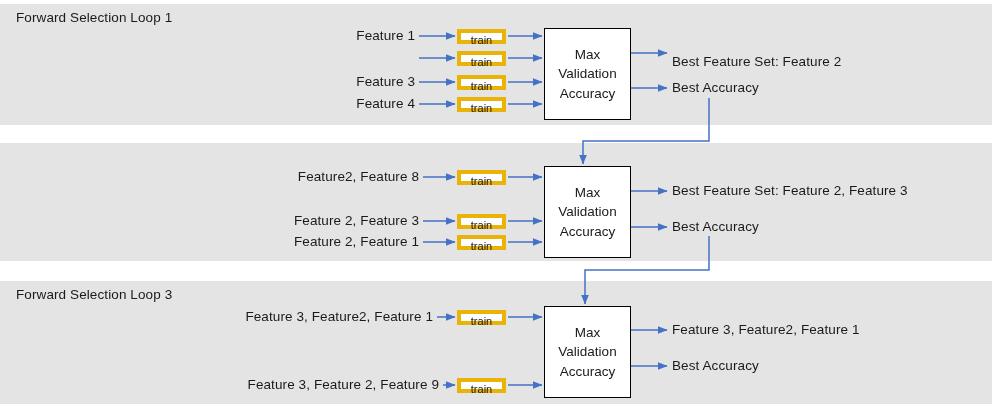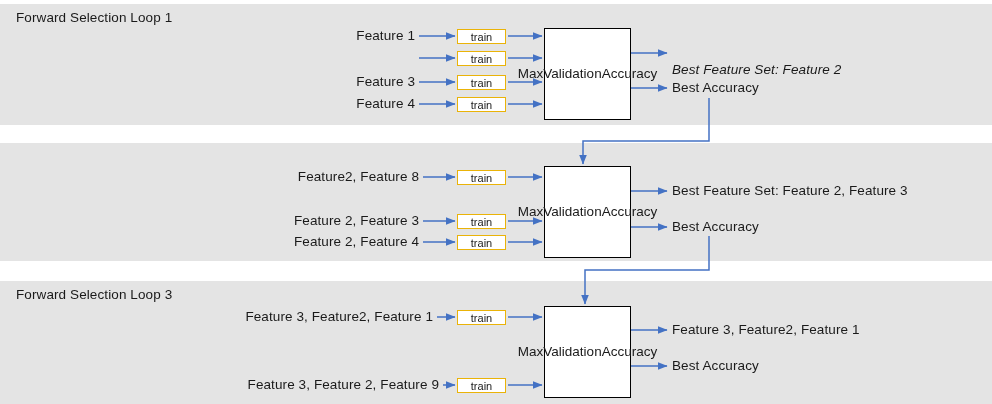--- a/index.html
+++ b/index.html
@@ -42,35 +42,35 @@
     position: absolute;
     font-size: 13.5px;
     color: #1a1a1a;
     white-space: nowrap;
     letter-spacing: 0.1px;
   }
   .train-box {
     position: absolute;
     width: 49px;
     height: 15px;
-    border: 1px solid #eab308;
+    border: 4px solid #eab308;
     background: #ffffff;
     font-size: 11px;
     line-height: 15px;
     text-align: center;
     color: #1a1a1a;
     box-sizing: border-box;
   }
   .mva-box {
     position: absolute;
     border: 1.6px solid #000000;
     background: #ffffff;
     box-sizing: border-box;
     display: flex;
-    flex-direction: row;
+    flex-direction: column;
     align-items: center;
     justify-content: center;
     font-size: 13.5px;
     color: #1a1a1a;
     line-height: 1.42;
   }
   .mva-box span { display: block; }
   svg.arrows {
     position: absolute;
     left: 0;
@@ -147,27 +147,27 @@
   <div class="train-box" style="left:457px;top:51px;">train</div>
   <div class="train-box" style="left:457px;top:75px;">train</div>
   <div class="train-box" style="left:457px;top:97px;">train</div>
 
   <div class="mva-box" style="left:544px;top:28px;width:87px;height:92px;">
     <span>Max</span>
     <span>Validation</span>
     <span>Accuracy</span>
   </div>
 
-  <div class="out-label" style="left:672px;top:62px;font-style:italic;">Best Feature Set: Feature 2</div>
+  <div class="out-label" style="left:672px;top:54px;">Best Feature Set: Feature 2</div>
   <div class="out-label" style="left:672px;top:80px;">Best Accuracy</div>
 
 
   <div class="feat-label" style="left:230px;top:169px;width:189px;">Feature2, Feature 8</div>
   <div class="feat-label" style="left:230px;top:213px;width:189px;">Feature 2, Feature 3</div>
-  <div class="feat-label" style="left:230px;top:234px;width:189px;">Feature 2, Feature 4</div>
+  <div class="feat-label" style="left:230px;top:234px;width:189px;">Feature 2, Feature 1</div>
 
   <div class="train-box" style="left:457px;top:170px;">train</div>
   <div class="train-box" style="left:457px;top:214px;">train</div>
   <div class="train-box" style="left:457px;top:235px;">train</div>
 
   <div class="mva-box" style="left:544px;top:166px;width:87px;height:92px;">
     <span>Max</span>
     <span>Validation</span>
     <span>Accuracy</span>
   </div>

